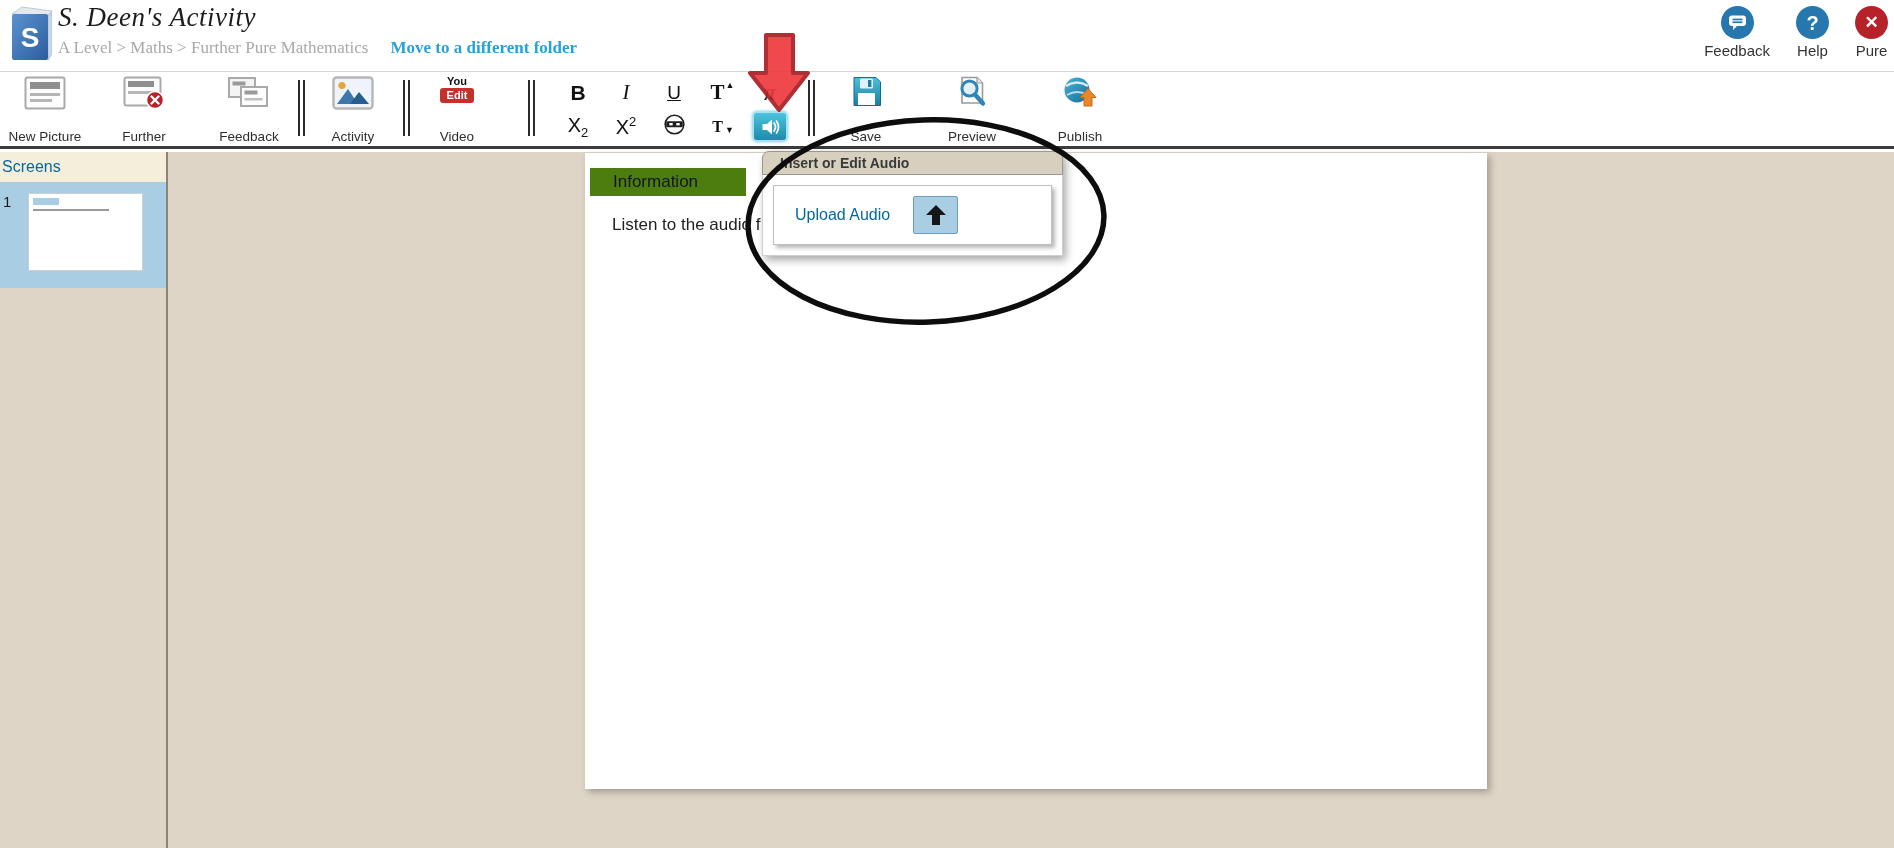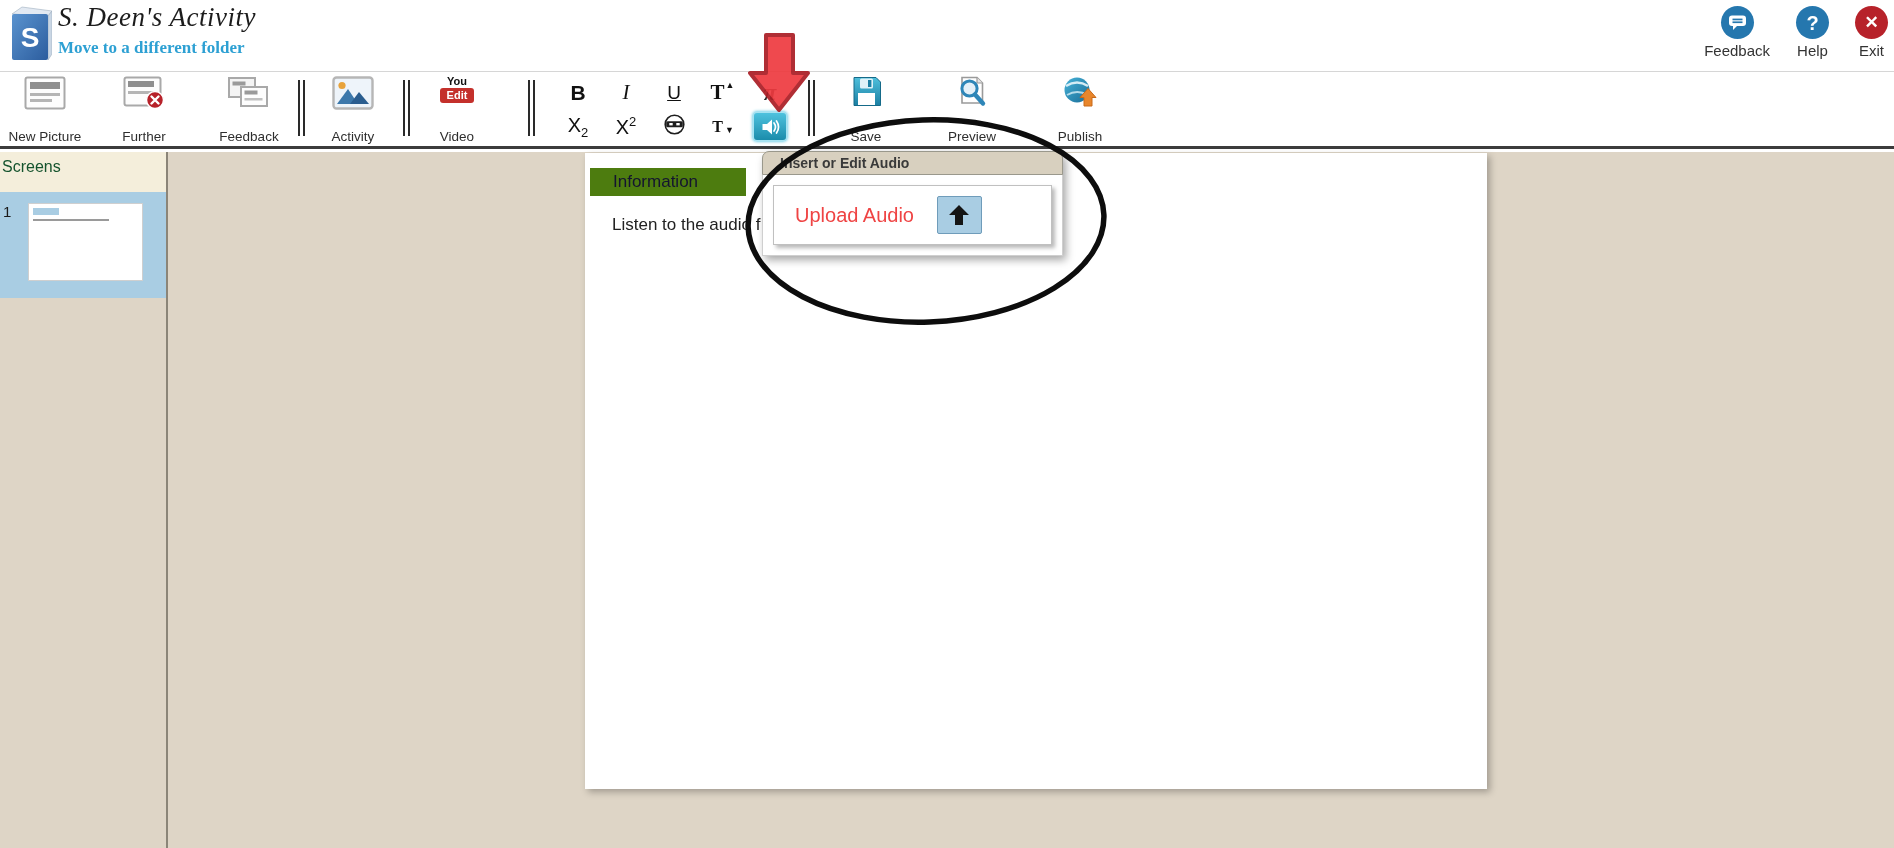--- a/index.html
+++ b/index.html
@@ -44,38 +44,38 @@
   .g-x  { font-size:20px; color:#111; }
   .sub  { font-size:13px; vertical-align:sub; }
   .sup  { font-size:13px; vertical-align:super; }
   .tri-up   { font-size:9px; color:#111; position:relative; top:-8px; left:1px; }
   .tri-down { font-size:9px; color:#111; position:relative; top:3px; left:2px; }
   .audio-btn { width:36px; height:31px; border-radius:5px; background:linear-gradient(#4ec2de,#1b8cab); border:2px solid #a6e2f1; display:flex; align-items:center; justify-content:center; box-shadow:0 0 3px #79cde2; }
 
   
   .workspace-bg { position:absolute; left:0; top:152px; width:1894px; height:696px; background:#ded5c6; }
   .sidebar { position:absolute; left:0; top:152px; width:168px; height:696px; background:#ded5c6; border-right:2px solid #8b8578; }
-  .screens-header { height:40px; background:#f4eedb; font-size:16px; color:#14532d; padding:6px 0 0 2px; }
+  .screens-header { height:30px; background:#f4eedb; font-size:16px; color:#0369a1; padding:6px 0 0 2px; }
   .screen-item { position:relative; height:106px; background:#a9cde3; cursor:pointer; }
   .screen-num { position:absolute; left:3px; top:11px; font-size:15px; color:#1a1a1a; }
   .thumb { position:absolute; left:28px; top:11px; width:115px; height:78px; background:#ffffff; border:1px solid #cfcfcf; }
   .thumb-tab { position:absolute; left:4px; top:4px; width:26px; height:7px; background:#a9cde3; }
   .thumb-line { position:absolute; left:4px; top:15px; width:76px; height:2px; background:#9a9a9a; }
 
   
   .canvas { position:absolute; left:585px; top:153px; width:902px; height:636px; background:#ffffff; box-shadow:3px 3px 7px rgba(0,0,0,0.28); z-index:3; }
   .info-tab { position:absolute; left:5px; top:15px; width:156px; height:28px; background:#4d7c0f; font-size:17px; font-weight:normal; color:#141430; line-height:28px; padding-left:23px; cursor:pointer; }
   .canvas-text { position:absolute; left:27px; top:62px; font-size:17px; color:#222; }
 
   
   .audio-popup { position:absolute; left:762px; top:151px; width:301px; z-index:5; filter:drop-shadow(3px 4px 4px rgba(0,0,0,0.35)); }
   .popup-title { height:24px; background:#d8d0bf; border:1px solid #9a988c; border-radius:7px 7px 0 0; font-size:14px; font-weight:bold; color:#3a3a3a; line-height:22px; padding-left:17px; }
   .popup-body { background:#ffffff; border:1px solid #cfcfcf; border-top:none; padding:10px; }
   .upload-row { height:60px; border:1px solid #c0c0c0; background:#fff; box-shadow:3px 3px 4px rgba(0,0,0,0.28); display:flex; align-items:center; padding-left:21px; cursor:pointer; }
-  .upload-label { font-size:20px; color:#ef4444;text-align:center; }
+  .upload-label { font-size:16px; color:#0369a1;text-align:center; }
   .upload-icon-btn { margin-left:23px; width:45px; height:38px; background:#a9cde3; border:1px solid #6f9cba; border-radius:2px; display:flex; align-items:center; justify-content:center; cursor:pointer; }
 
   
   .annot-ellipse { position:absolute; left:740px; top:114px; z-index:6; pointer-events:none; }
   .annot-arrow   { position:absolute; left:742px; top:32px; z-index:7; pointer-events:none; }
 </style>
 </head>
 <body>
 
 <div class="app">
@@ -91,20 +91,21 @@
         </defs>
         <polygon points="6,10 16,3 46,7 42,12" fill="#e2e9f2" stroke="#9fb0c0" stroke-width="0.6"></polygon>
         <polygon points="42,12 46,7 46,50 42,56" fill="#c9d6e4" stroke="#9fb0c0" stroke-width="0.6"></polygon>
         <rect x="6" y="10" width="36" height="46" rx="2" fill="url(#bookg)"></rect>
         <text x="24" y="43" text-anchor="middle" font-family="Liberation Sans, sans-serif" font-size="28" font-weight="bold" fill="#ffffff">S</text>
       </svg>
     </div>
     <div class="title-block">
       <h1 class="page-title">S. Deen's Activity</h1>
       <div class="crumb-row">
+        <span class="breadcrumb">A Level &gt; Maths &gt; Further Pure Mathematics</span>
         <a class="move-link">Move to a different folder</a>
       </div>
     </div>
     <div class="header-actions">
       <div class="h-action">
         <span class="h-circle blue">
           <svg width="19" height="17" viewBox="0 0 19 17">
             <rect x="1" y="1.5" width="17" height="10.5" rx="3" fill="#ffffff"></rect>
             <polygon points="5,11 10,11 5,16" fill="#ffffff"></polygon>
             <rect x="4.5" y="4.6" width="10" height="1.7" fill="#2577ae"></rect>
@@ -116,21 +117,21 @@
       <div class="h-action">
         <span class="h-circle blue">
           <span class="h-glyph">?</span>
         </span>
         <span class="h-label">Help</span>
       </div>
       <div class="h-action">
         <span class="h-circle red">
           <span class="h-glyph" style="font-size:17px;">✕</span>
         </span>
-        <span class="h-label">Exit</span>
+        <span class="h-label">Pure</span>
       </div>
     </div>
   </header>
 
   <div class="toolbar">
 
     <div class="tb-btn" style="left:2px; width:86px;">
       <span>
         <svg width="42" height="34" viewBox="0 0 42 34">
           <rect x="1.5" y="1.5" width="39" height="31" rx="2" fill="#fdfdfd" stroke="#a9a9a9" stroke-width="2"></rect>

